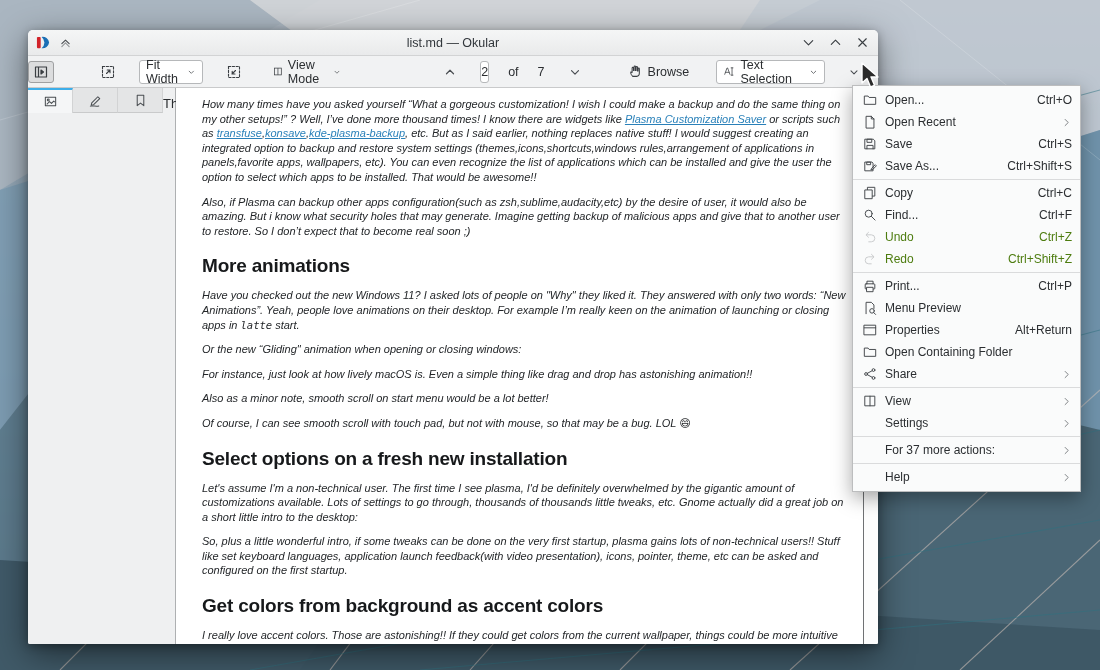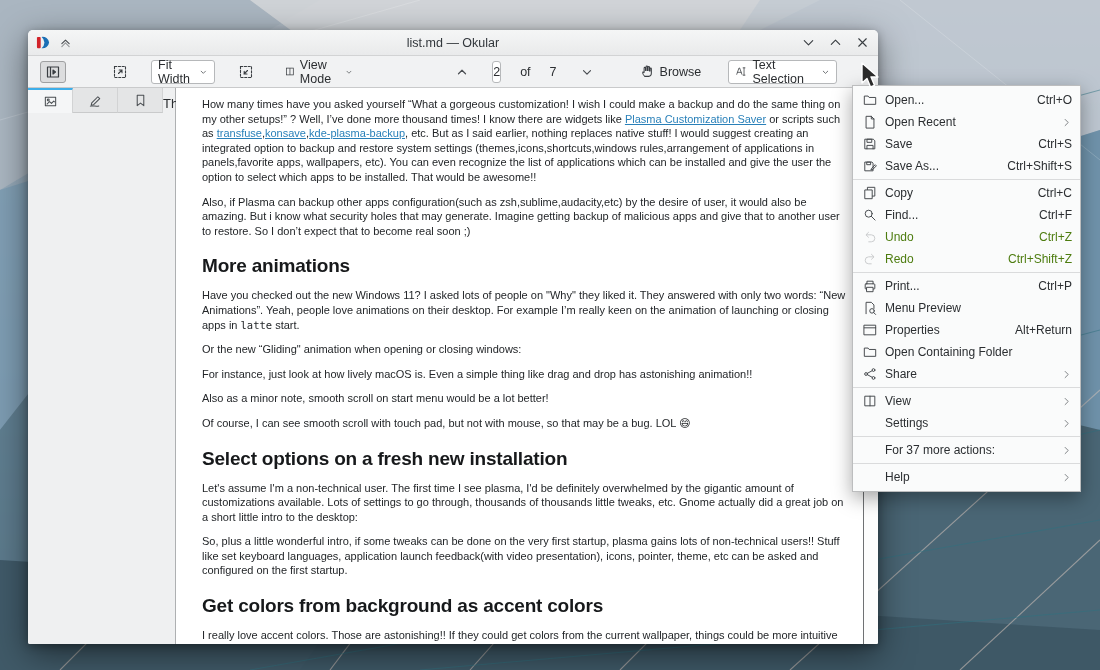--- a/index.html
+++ b/index.html
@@ -15,21 +15,21 @@
             box-shadow:0 10px 34px rgba(0,0,0,.5), 0 2px 8px rgba(0,0,0,.3);
             display:flex; flex-direction:column; }
   .titlebar { height:26px; flex:0 0 26px; background:linear-gradient(#f5f6f6,#e9eaeb);
               border-bottom:1px solid #d2d3d4; display:flex; align-items:center; padding:0 8px; position:relative;justify-content:center; }
   .titlebar .title { position:absolute; left:0; right:0; text-align:center; font-size:12.5px; color:#31363b; pointer-events:none; }
   .tb-left { display:flex; align-items:center; gap:8px; z-index:1; }
   .tb-right { margin-left:auto; display:flex; align-items:center; gap:12px; z-index:1; color:#3a3e42; }
   .winbtn { display:flex; align-items:center; }
 
   .toolbar { height:32px; flex:0 0 32px; background:#f1f2f3; border-bottom:1px solid #c9cacb;
-             display:flex; align-items:center; padding:0 12px; gap:19px; font-size:12.5px; color:#2b2e31; }
+             display:flex; align-items:center; padding:0 0; gap:19px; font-size:12.5px; color:#2b2e31; }
   .tool-btn { display:flex; align-items:center; gap:5px; padding:2px 4px; border-radius:3px; color:#2b2e31; }
   .tool-btn.pressed { background:#dcddde; border:1px solid #9fa0a1; }
   .tool-btn.menu-active { background:#c5e0f2; border:1px solid #48a9e0; padding:2px 5px; }
   .combo { display:flex; align-items:center; gap:6px; background:#fff; border:1px solid #b6b8ba; border-radius:3px;
            height:24px; padding:0 6px; }
   .vsep { width:1px; height:20px; background:#cfd0d1; margin:0 2px; }
   .spacer { flex:1; }
   .pagebox { width:30px; height:22px; background:#fff; border:1px solid #b6b8ba; border-radius:3px;
              display:flex; align-items:center; justify-content:center; font-size:12.5px; }
 
@@ -61,21 +61,21 @@
   .t-shot .menu-mini i { display:block; height:1.5px; background:#aab3bb; margin:2.5px 3px 0; }
   .t-hl { border:1px solid #e3c51e; background:#fffdf0; padding:1px 2px; margin:2px 0; }
   .t-dark { height:56px; background:#30373a; margin:3px 0 2px; position:relative; }
   .t-dark .pill { position:absolute; left:18%; top:46%; width:64%; height:7px; background:#14a085; border-radius:2px; }
   .t-dark .dot { position:absolute; left:46%; top:22%; width:8px; height:7px; background:#27ae60; border-radius:1px; }
   .side-scroll { position:absolute; right:2px; top:12px; width:7px; height:288px; background:#b9bbbd; border-radius:4px; }
 
   
   .docarea { flex:1; background:#fff; display:flex; min-width:0; }
   .doc-content { flex:1; padding:9px 16px 0 26px; color:#232629; font-size:11px; line-height:14.6px; overflow:hidden; }
-  .doc-content p { margin:0 0 10px; }
+  .doc-content p { margin:0 0 10px;font-style:italic; }
   .doc-content h2 { font-size:19px; line-height:24px; margin:16px 0 10px; color:#17191b; letter-spacing:-.2px; }
   .seg-link { color:#2980b9; text-decoration:underline; }
   .seg-code { font-family:"DejaVu Sans Mono","Liberation Mono",monospace; font-size:10.5px; }
   .doc-scroll { width:15px; flex:0 0 15px; background:#fdfdfd; border-left:1px solid #6f7173; position:relative; }
   .doc-scroll .thumb { position:absolute; left:3px; right:3px; top:84px; height:86px; background:#c9cbcd; border-radius:4px; }
 
   
   .menu-pop { position:absolute; left:852px; top:85px; width:229px; z-index:10; background:#fafbfb;
               border:1px solid #bcbdbe; box-shadow:0 6px 18px rgba(0,0,0,.35); padding:3px 0; font-size:12px; color:#2b2e31; }
   .menu-row { height:22px; display:flex; align-items:center; padding:0 8px 0 9px; gap:8px; }

